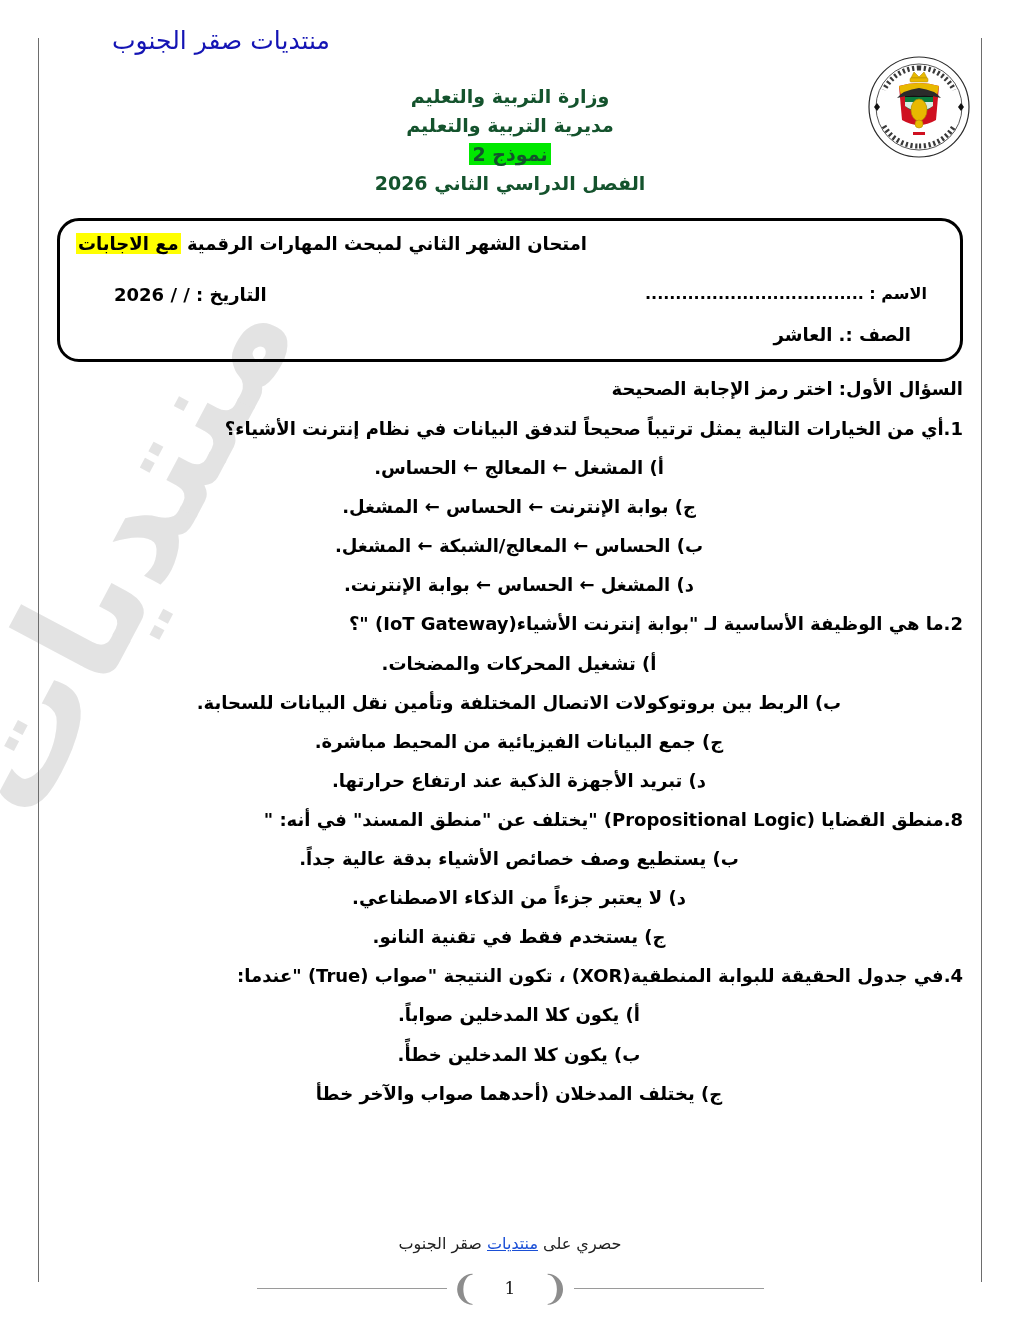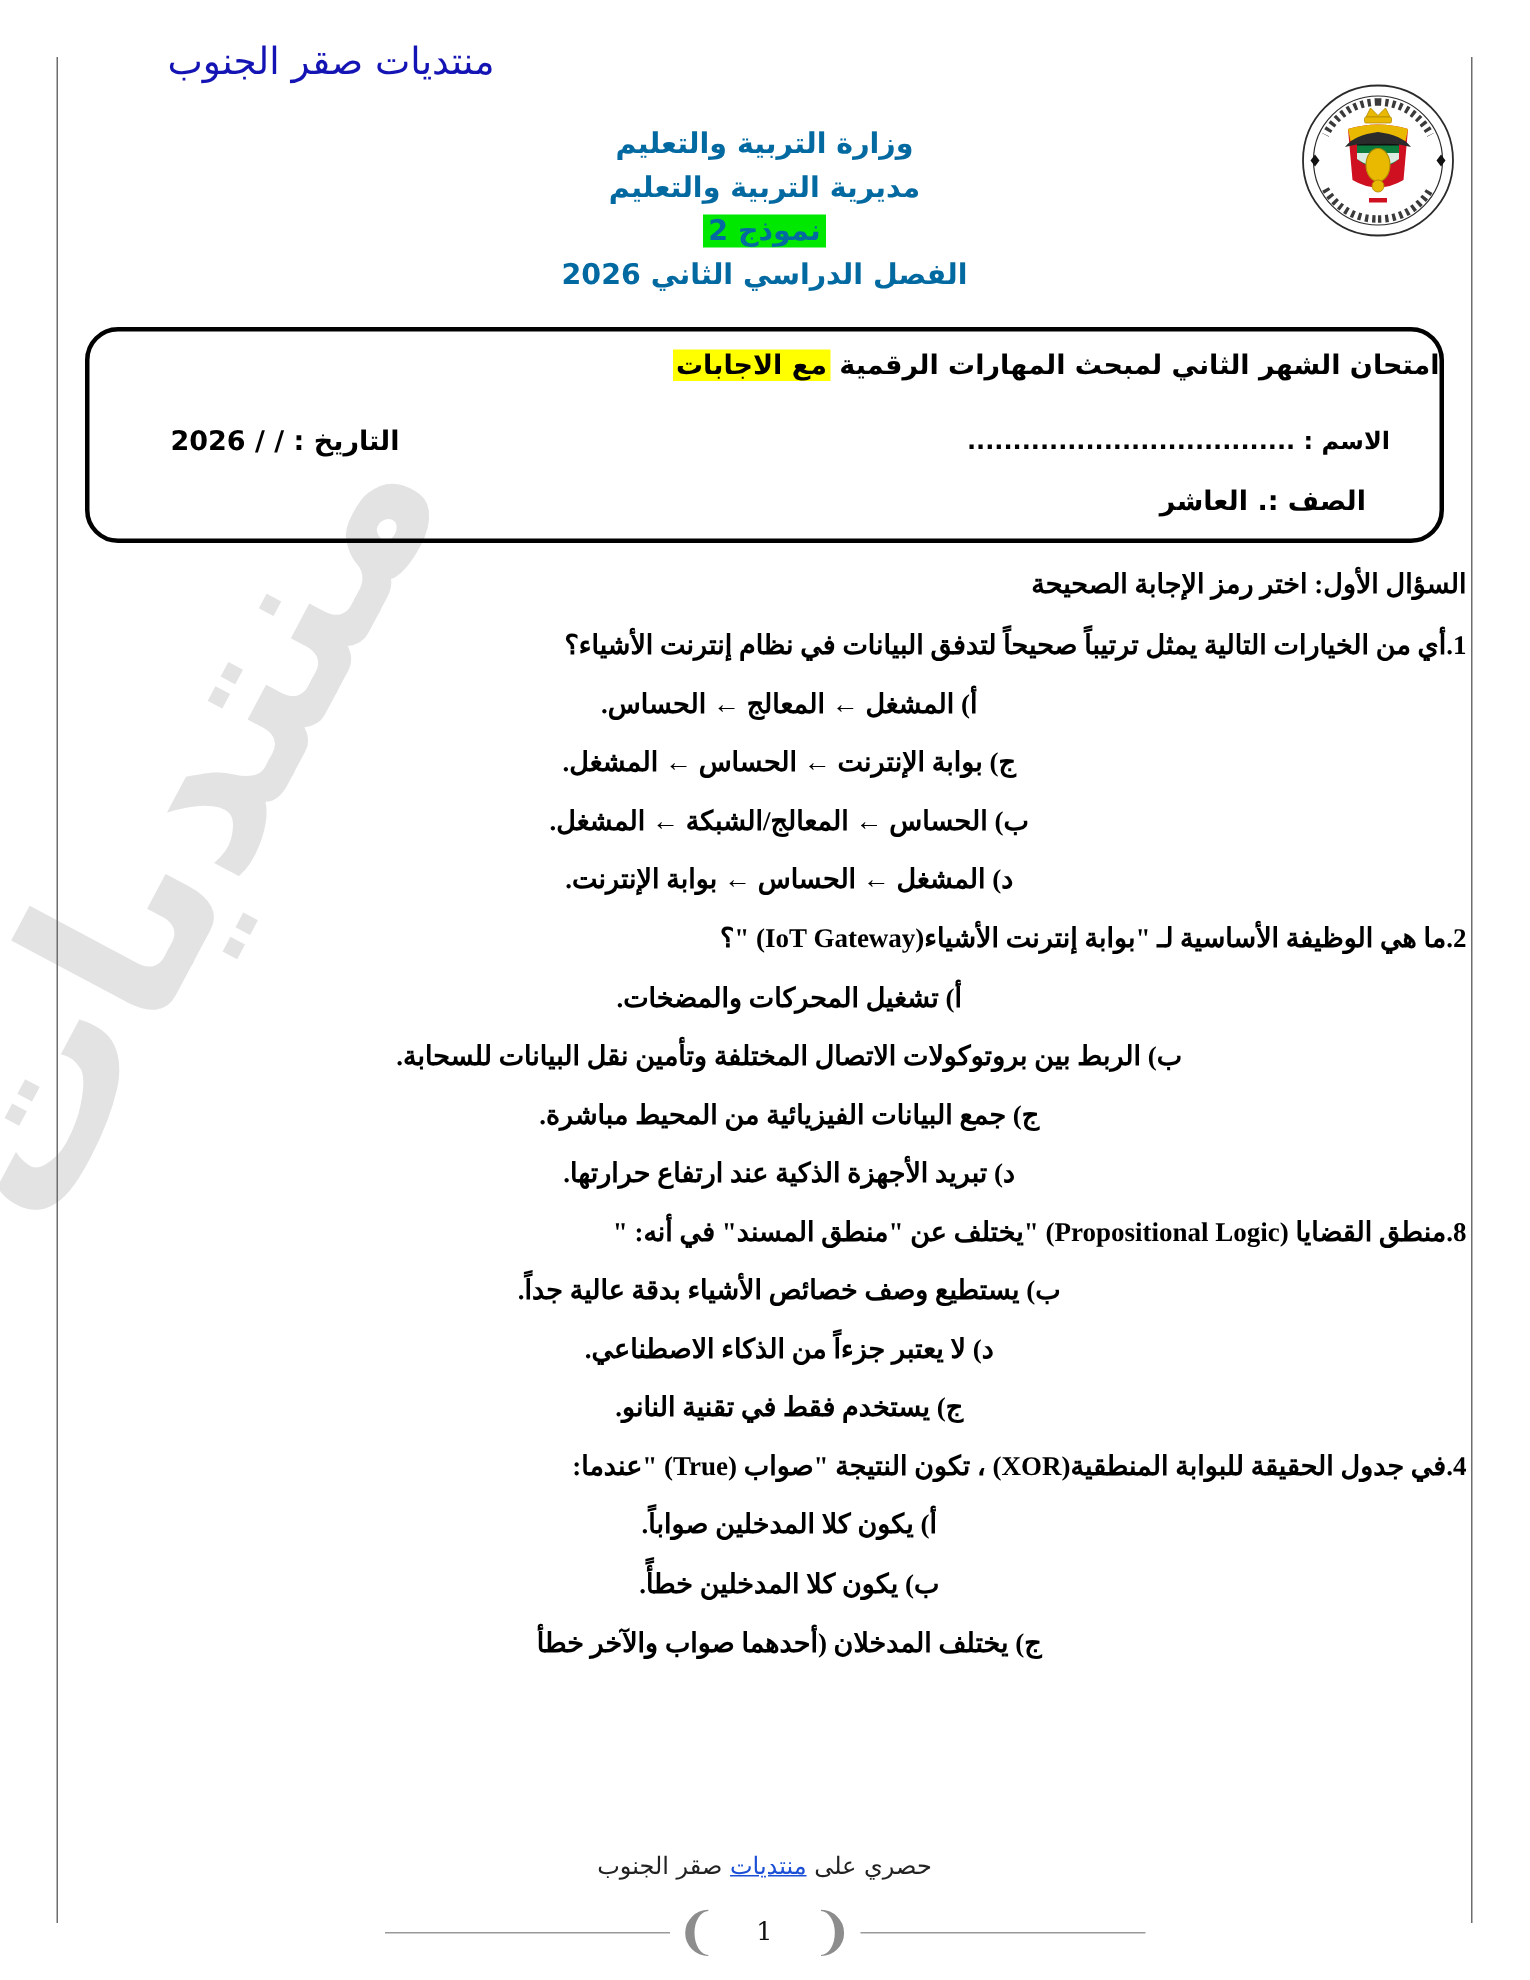--- a/index.html
+++ b/index.html
@@ -65,21 +65,21 @@
   
   .ministry-head {
     position: absolute;
     top: 82px;
     right: 0;
     left: 0;
     text-align: center;
     font-size: 19px;
     font-weight: bold;
     line-height: 1.52;
-    color: #0369a1;
+    color: #14532d;
   }
   .ministry-head .row { display: block; }
   .hl-green {
     background: #00e800;
     padding: 0 3px;
   }
 
   
   .emblem {
     position: absolute;
@@ -97,22 +97,22 @@
     left: 57px;
     height: 144px;
     border: 3px solid #000;
     border-radius: 22px;
     box-sizing: border-box;
   }
   .exam-title {
     position: absolute;
     top: 12px;
     right: 0;
-    left: 0;
-    text-align: right;
+    left: 16px;
+    text-align: left;
     font-size: 18px;
     font-weight: bold;
   }
   .hl-yellow {
     background: #ffff00;
     padding: 0 2px;
   }
   .field-name {
     position: absolute;
     top: 63px;
@@ -135,23 +135,22 @@
     right: 49px;
     font-size: 18px;
     font-weight: bold;
     white-space: nowrap;
   }
 
   
   .qa {
     position: absolute;
     top: 378px;
-    right: 42px;
+    right: 57px;
     left: 57px;
-    font-family: Liberation Serif, serif;
   }
   .q-head {
     font-size: 18px;
     font-weight: bold;
     text-align: right;
     padding: 0 0 0 0;
     margin-bottom: 17px;
   }
   .q-block { margin-bottom: 4px; }
   .q-stem {

